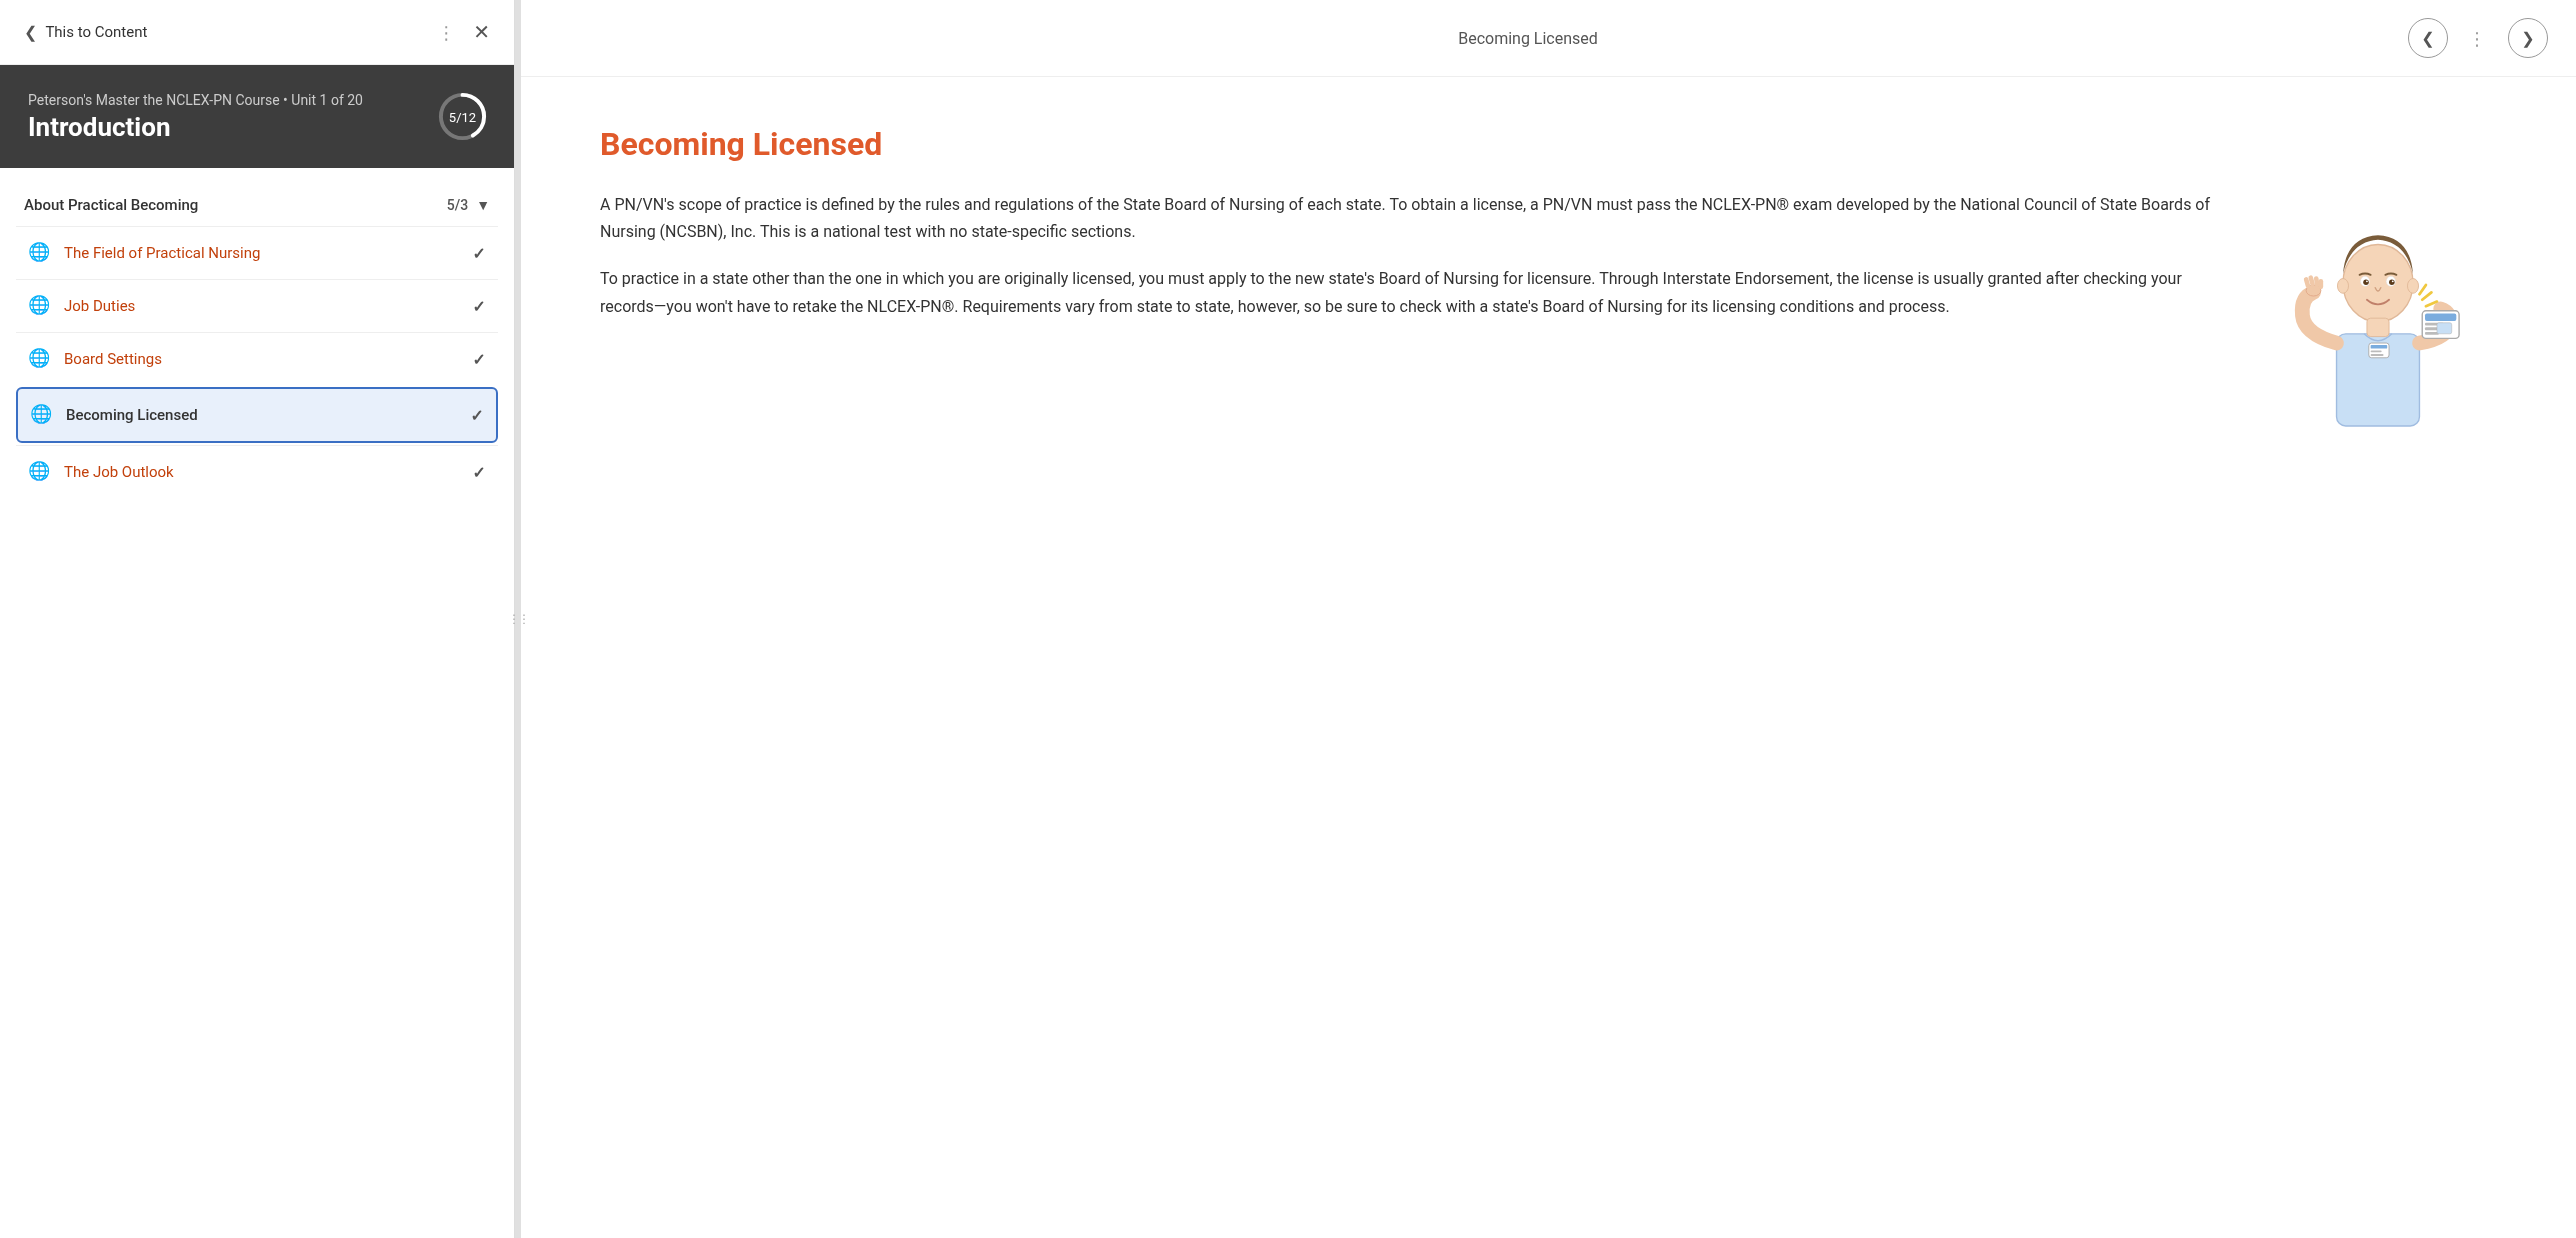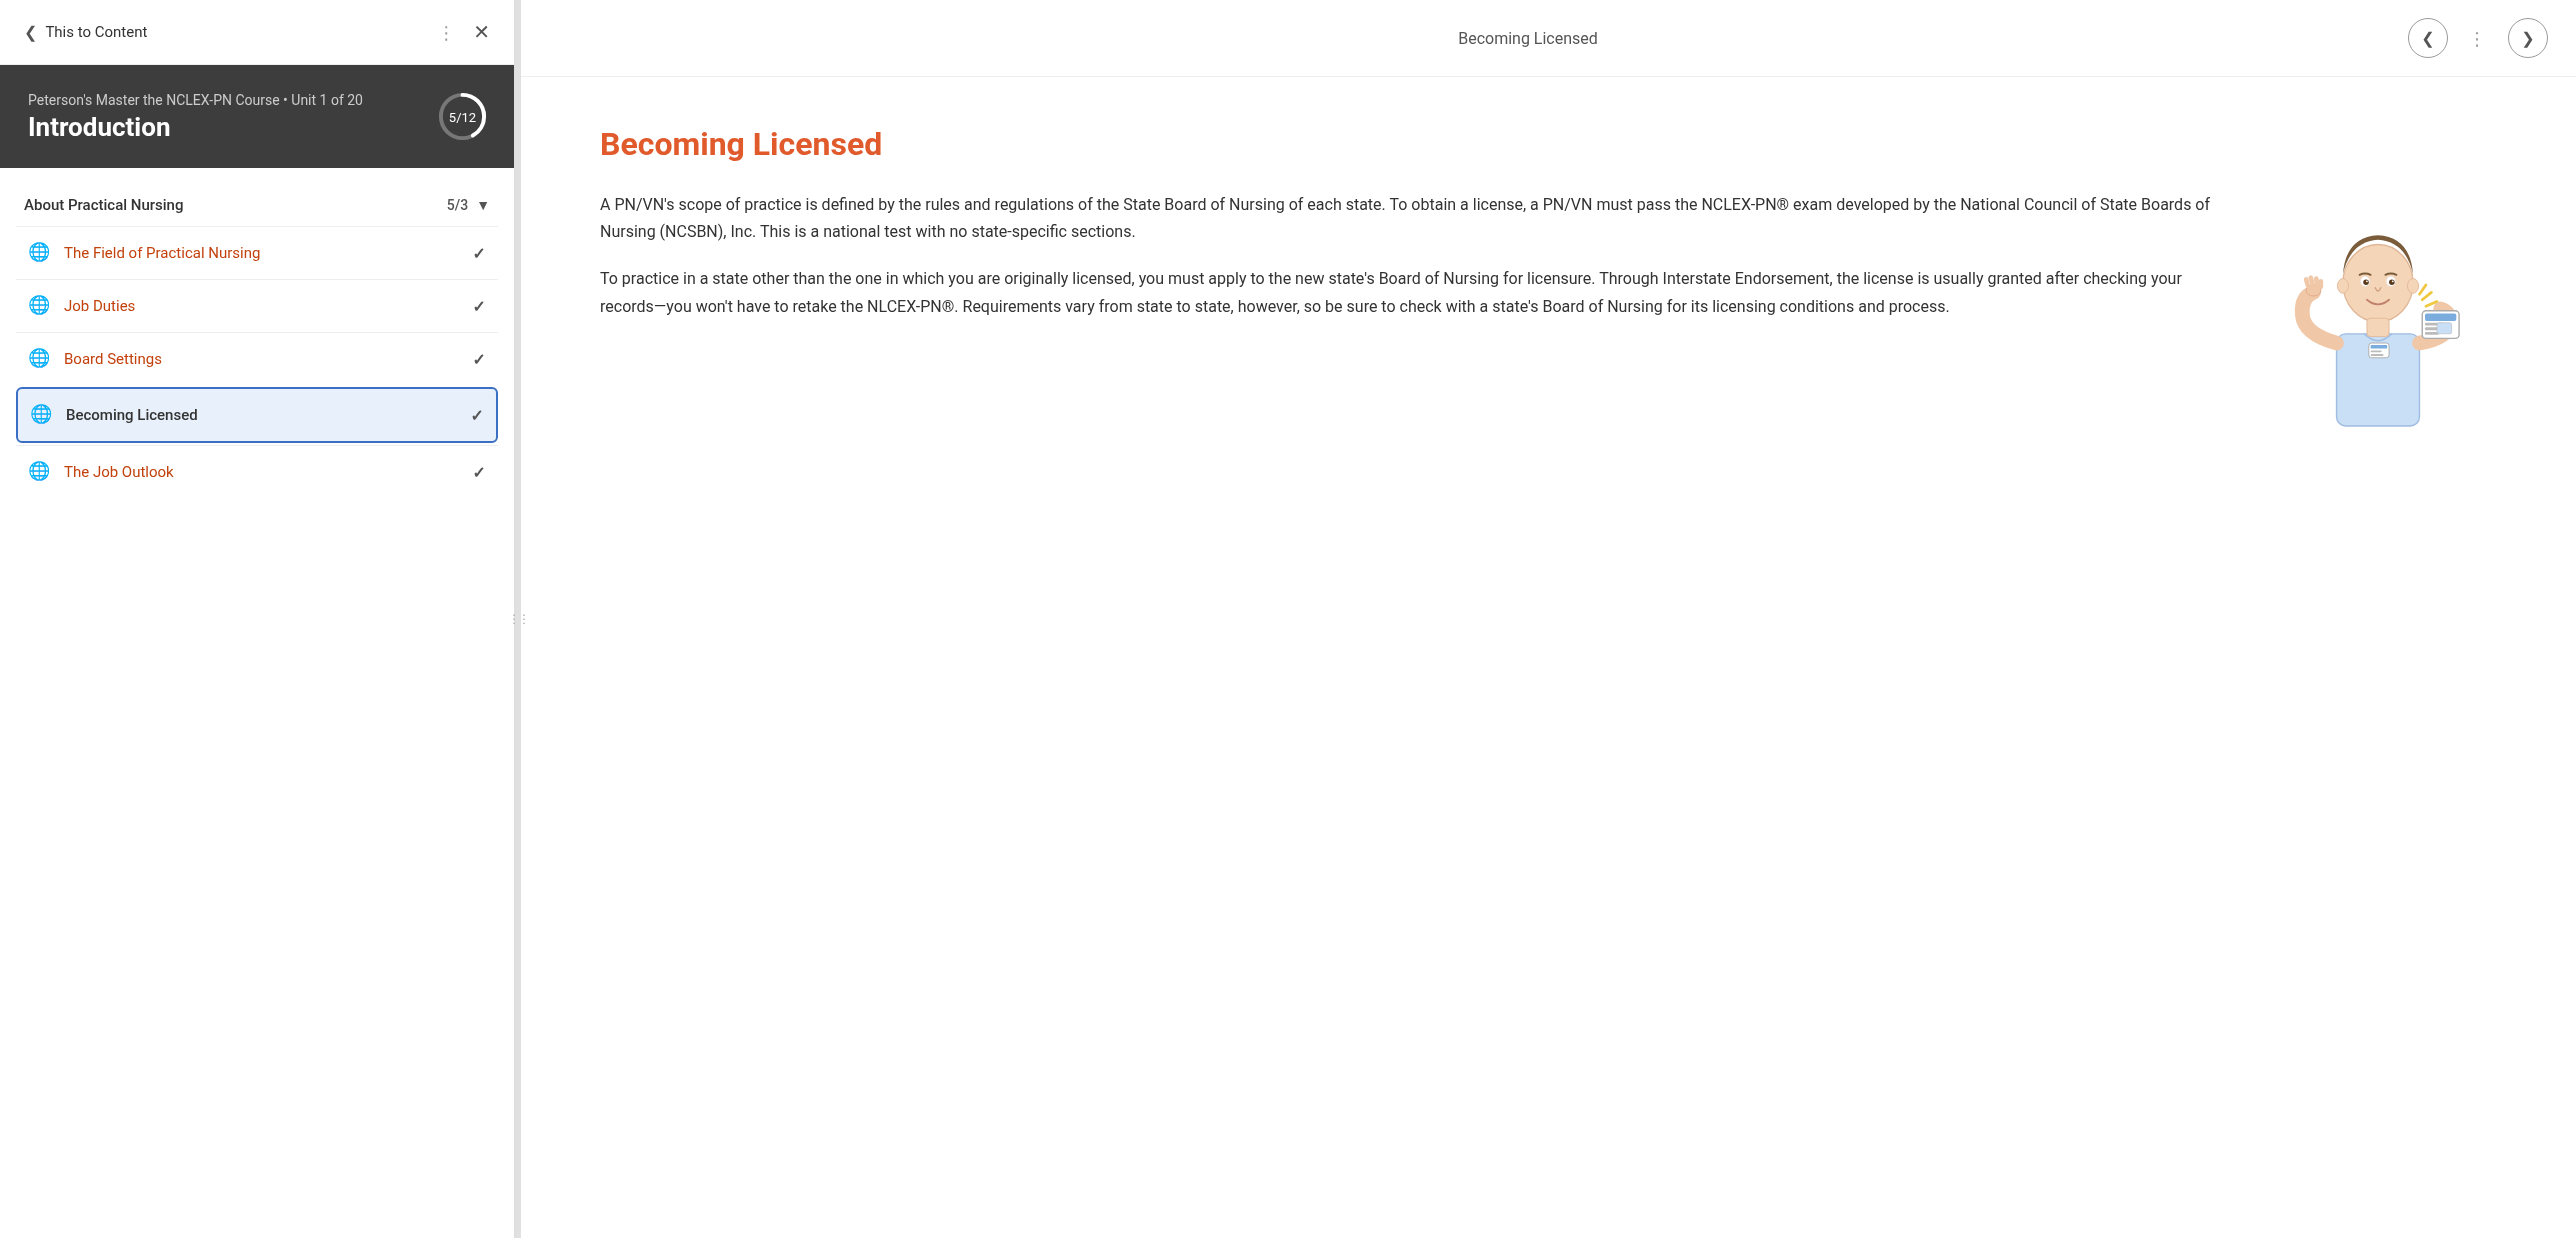--- a/index.html
+++ b/index.html
@@ -344,21 +344,21 @@
         <circle cx="28" cy="28" r="22" fill="none" stroke="rgba(255,255,255,0.3)" stroke-width="4"></circle>
         <circle cx="28" cy="28" r="22" fill="none" stroke="#fff" stroke-width="4" stroke-dasharray="138.23" stroke-dashoffset="80.5" stroke-linecap="round"></circle>
       </svg>
       <div class="progress-text">5/12</div>
     </div>
   </div>
 
   <div class="content-list-container">
 
     <div class="section-header">
-      <span>About Practical Nursing</span>
+      <span>About Practical Becoming</span>
       <span class="section-count">
         <span>5/3</span>
         <span class="chevron-down">▼</span>
       </span>
     </div>
 
     <div class="nav-item">
       <div class="nav-item-left">
         <span class="globe-icon">🌐</span>
         <span class="nav-item-label">The Field of Practical Nursing</span>

